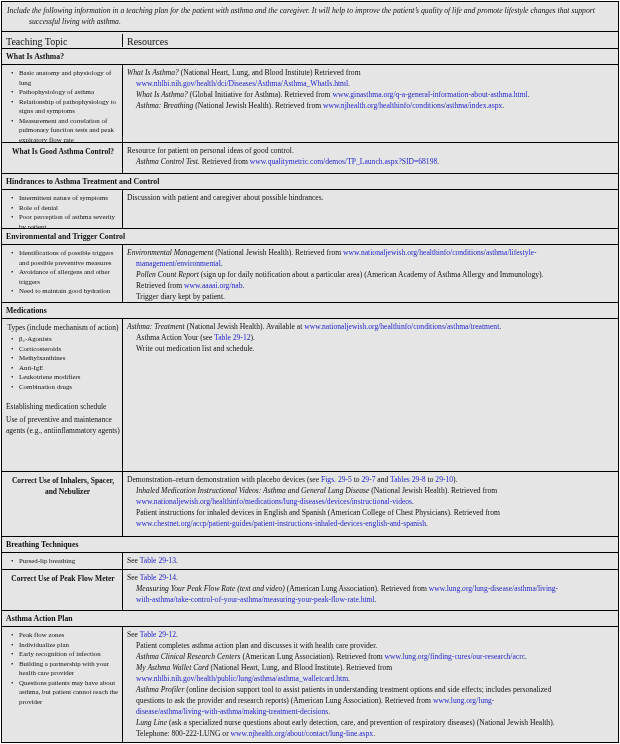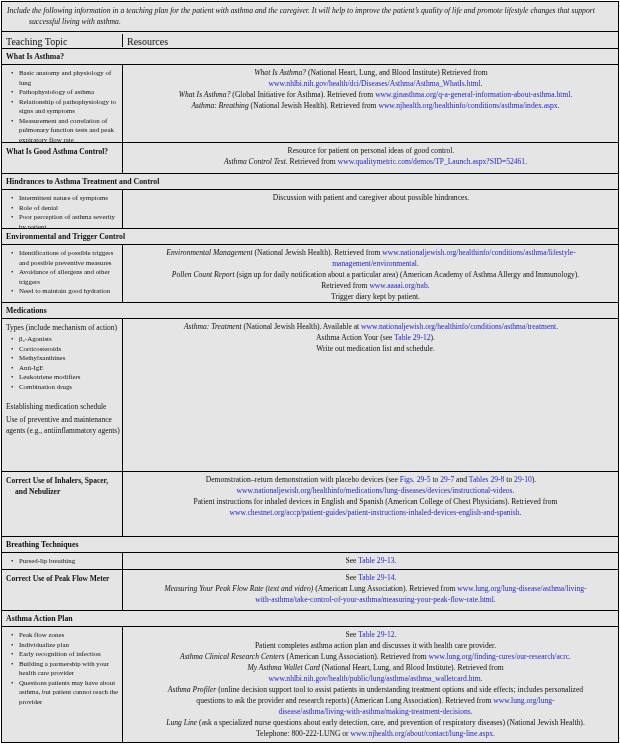--- a/index.html
+++ b/index.html
@@ -27,24 +27,24 @@
     font-weight:bold;font-size:7.8px;padding:3px 0 0 4px;overflow:hidden;
   }
   .row{
     box-sizing:border-box;border-top:1px solid var(--border,#000);
     display:flex;overflow:hidden;
   }
   .r0{height:78px}.r1{height:31px}.r2{height:39px}.r3{height:58px}.r4{height:153px}
   .r5{height:65px}.r6{height:17px}.r7{height:41px}.r8{height:116px}
   .cell{box-sizing:border-box;overflow:hidden;}
   .topic{width:121px;border-right:1px solid var(--border,#000);padding:3px 2px 0 4px;font-size:7.5px;line-height:11px;}
-  .res{flex:1;padding:2px 3px 0 4px;font-size:7.6px;line-height:11px;text-align:center;}
+  .res{flex:1;padding:2px 3px 0 4px;font-size:7.6px;line-height:11px;}
   .bullet{position:relative;padding-left:13px;font-size:6.9px;line-height:9.5px;}
   .bullet::before{content:"\2022";position:absolute;left:5px;top:0;}
-  .topic-title{padding-left:9px;text-indent:-9px;line-height:11px;margin-bottom:1px;}
+  .topic-title{padding-left:9px;text-indent:-9px;line-height:11px;margin-bottom:1px;text-align:center;}
   .topic-title.b{font-weight:bold;}
   .plain{line-height:11px;margin-bottom:2px;}
   .gap{height:10px;}
   .rl{line-height:11px;}
   .ind1{margin-left:9px;}
   .it{font-style:italic;}
   .lnk{color:var(--link,#2424cc);cursor:pointer;margin-top:21px;}
 </style>
 </head>
 <body>
@@ -70,21 +70,21 @@
           <div class="rl ind1"><span class="it">What Is Asthma?</span><span class=""> (Global Initiative for Asthma). Retrieved from </span><span class="lnk">www.ginasthma.org/q-a-general-information-about-asthma.html</span><span class="">.</span></div>
           <div class="rl ind1"><span class="it">Asthma: Breathing</span><span class=""> (National Jewish Health). Retrieved from </span><span class="lnk">www.njhealth.org/healthinfo/conditions/asthma/index.aspx</span><span class="">.</span></div>
         </div>
       </div>
       <div class="row r1">
         <div class="cell topic">
           <div class="topic-title b">What Is Good Asthma Control?</div>
         </div>
         <div class="cell res">
           <div class="rl"><span class="">Resource for patient on personal ideas of good control.</span></div>
-          <div class="rl ind1"><span class="it">Asthma Control Test.</span><span class=""> Retrieved from </span><span class="lnk">www.qualitymetric.com/demos/TP_Launch.aspx?SID=52461</span><span class="">.</span></div>
+          <div class="rl ind1"><span class="it">Asthma Control Test.</span><span class=""> Retrieved from </span><span class="lnk">www.qualitymetric.com/demos/TP_Launch.aspx?SID=68198</span><span class="">.</span></div>
         </div>
       </div>
       <div class="sec-row"><span>Hindrances to Asthma Treatment and Control</span></div>
       <div class="row r2">
         <div class="cell topic">
           <div class="bullet">Intermittent nature of symptoms</div>
           <div class="bullet">Role of denial</div>
           <div class="bullet">Poor perception of asthma severity by patient</div>
         </div>
         <div class="cell res">
@@ -125,20 +125,21 @@
           <div class="rl ind1"><span class="">Asthma Action Your (see </span><span class="lnk">Table 29-12</span><span class="">).</span></div>
           <div class="rl ind1"><span class="">Write out medication list and schedule.</span></div>
         </div>
       </div>
       <div class="row r5">
         <div class="cell topic">
           <div class="topic-title b">Correct Use of Inhalers, Spacer, and Nebulizer</div>
         </div>
         <div class="cell res">
           <div class="rl"><span class="">Demonstration–return demonstration with placebo devices (see </span><span class="lnk">Figs. 29-5</span><span class=""> to </span><span class="lnk">29-7</span><span class=""> and </span><span class="lnk">Tables 29-8</span><span class=""> to </span><span class="lnk">29-10</span><span class="">).</span></div>
+          <div class="rl ind1"><span class="it">Inhaled Medication Instructional Videos: Asthma and General Lung Disease</span><span class=""> (National Jewish Health). Retrieved from</span></div>
           <div class="rl ind1"><span class="lnk">www.nationaljewish.org/healthinfo/medications/lung-diseases/devices/instructional-videos</span><span class="">.</span></div>
           <div class="rl ind1"><span class="">Patient instructions for inhaled devices in English and Spanish (American College of Chest Physicians). Retrieved from</span></div>
           <div class="rl ind1"><span class="lnk">www.chestnet.org/accp/patient-guides/patient-instructions-inhaled-devices-english-and-spanish</span><span class="">.</span></div>
         </div>
       </div>
       <div class="sec-row"><span>Breathing Techniques</span></div>
       <div class="row r6">
         <div class="cell topic">
           <div class="bullet">Pursed-lip breathing</div>
         </div>

